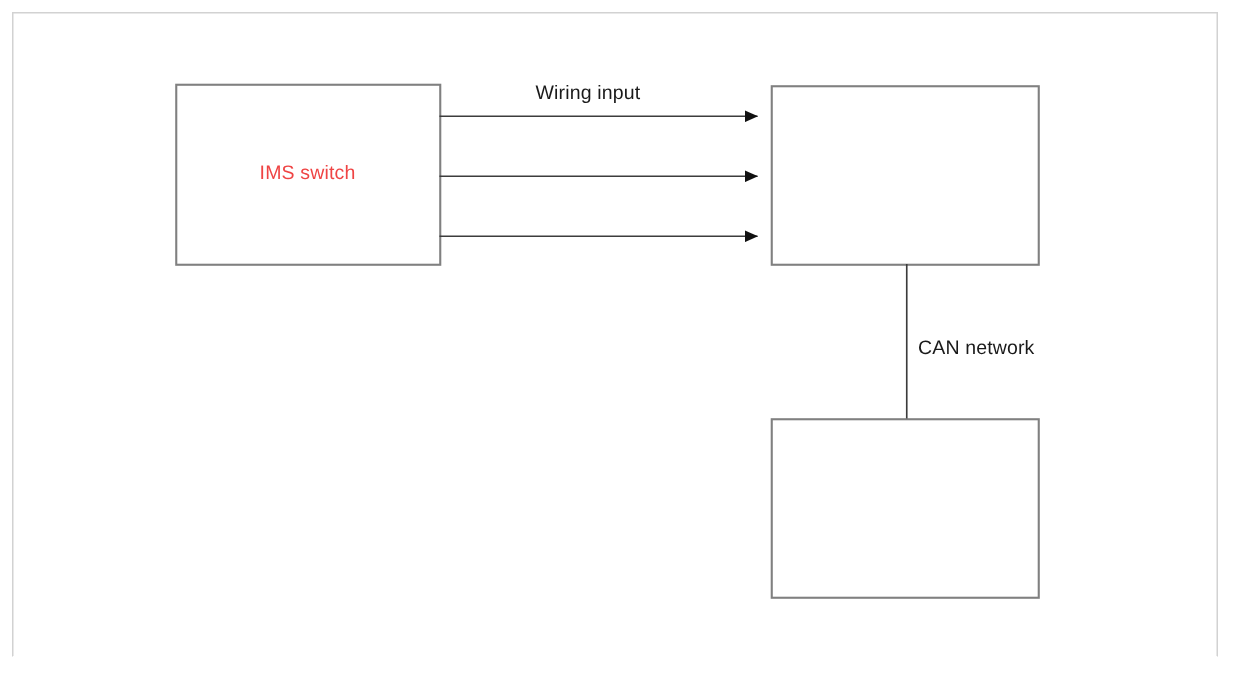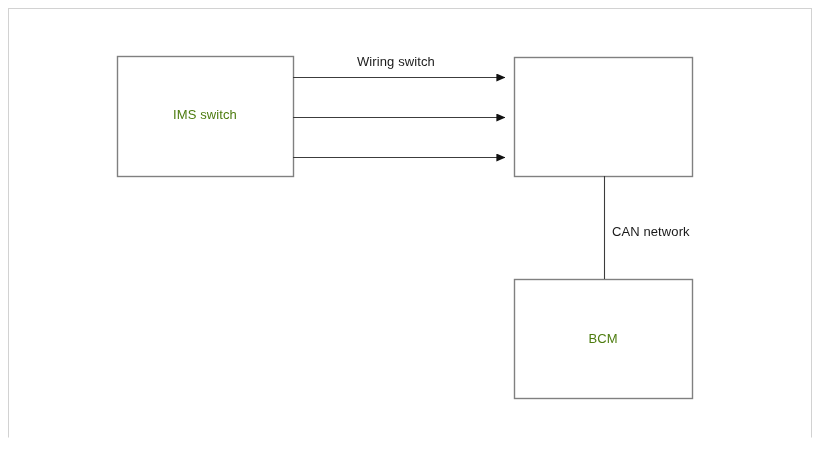--- a/index.html
+++ b/index.html
@@ -30,21 +30,21 @@
   }
   #diagram {
     position: absolute;
     left: 0;
     top: 0;
     width: 823px;
     height: 451px;
   }
   .node-label {
     position: absolute;
-    color: #4d7c0f;
+    color: #ef4444;
     font-size: 13px;
     line-height: 19px;
     text-align: center;
     white-space: pre;
     letter-spacing: 0.1px;
   }
   .edge-label {
     position: absolute;
     color: #1a1a1a;
     font-size: 13px;
@@ -87,19 +87,18 @@
 
     <line x1="604.5" y1="176" x2="604.5" y2="279" stroke="#3c3c3c" stroke-width="1.1"></line>
 
   </svg>
 
   <div class="node-label" id="ims-label">IMS switch</div>
 
   <div class="node-label" id="psm-label">
   </div>
 
-  <div class="node-label" id="bcm-label">BCM</div>
 
-  <div class="edge-label" id="wiring-label">Wiring switch</div>
+  <div class="edge-label" id="wiring-label">Wiring input</div>
 
   <div class="edge-label" id="can-label">CAN network</div>
 
 </div>
 
 </body></html>

